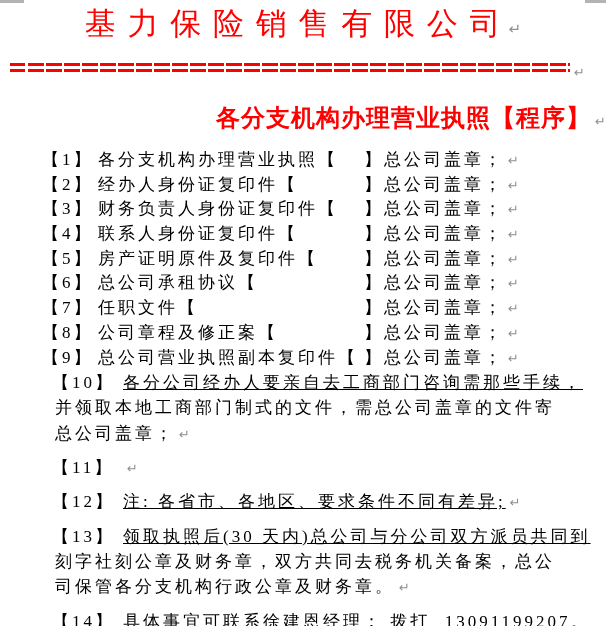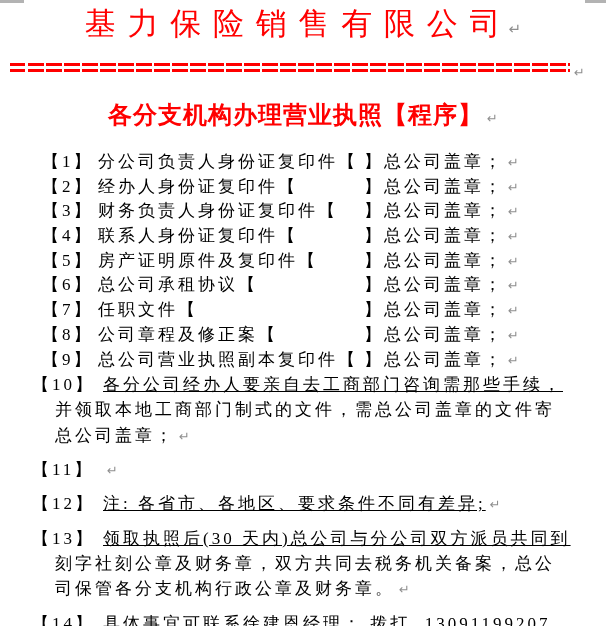--- a/index.html
+++ b/index.html
@@ -45,26 +45,26 @@
     color:#ee0000;
     font-family:"DejaVu Sans Mono","Liberation Mono",monospace;
     font-size:30px;
     line-height:13px;
     letter-spacing:0;
     white-space:pre;
   }
   .divider-row .pmark { line-height:13px; }
 
   .doc-title {
-    margin-top:22px;
-    text-align:center;
+    margin-top:30px;
+    text-align:right;
     color:#ff0000;
     font-weight:bold;
     font-size:24px;
-    line-height:40px;
+    line-height:30px;
     letter-spacing:1px;
     white-space:pre;
   }
 
   .list { margin-top:11px; font-size:17px; letter-spacing:3px; }
 
   .row {
     display:flex;
     align-items:baseline;
     padding:0 87px 0 42px;
@@ -75,42 +75,42 @@
   .row .num   { flex:none; width:56px; }
   .row .left  { flex:none; }
   .row .fill  { flex:1 1 auto; }
   .row .right { flex:none; }
   .row .pmark { flex:none; }
 
   .para { margin-top:0; }
   .list .para:first-of-type { margin-top:9px; }
   .para + .para { margin-top:8px; }
   .para .line { padding-left:55px; line-height:25.3px; white-space:pre; }
-  .para .line.first { padding-left:32px; display:flex; align-items:baseline; }
+  .para .line.first { padding-left:52px; display:flex; align-items:baseline; }
   .para .line.first .num { flex:none; width:71px; }
   .para .line.first .txt { flex:none;text-decoration:underline; }
 </style>
 </head>
 <body>
 
 <div class="page">
   <div class="corner-bar left"></div>
   <div class="corner-bar right"></div>
 
   <div class="company"><span>基 力 保 险 销 售 有 限 公 司</span><span class="pmark">↵</span></div>
 
   <div class="divider-row">
       <span class="divider-bar" style="color: transparent; display: inline-block; width: 560px; height: 13px; background: repeating-linear-gradient(90deg, rgb(255, 0, 0) 0px, rgb(255, 0, 0) 15.5px, rgb(255, 255, 255) 15.5px, rgb(255, 255, 255) 18px) 0px 3px / 100% 3px no-repeat, repeating-linear-gradient(90deg, rgb(255, 0, 0) 0px, rgb(255, 0, 0) 15.5px, rgb(255, 255, 255) 15.5px, rgb(255, 255, 255) 18px) 0px 9px / 100% 3px no-repeat;">===============================</span>
       <span class="pmark">↵</span>
     </div>
 
   <div class="doc-title"><span>各分支机构办理营业执照【程序】</span><span class="pmark">↵</span></div>
 
   <div class="list">
-      <div class="row"><span class="num">【1】</span><span class="left">分公司负责人身份证复印件【</span><span class="fill"></span><span class="right">】总公司盖章；</span><span class="pmark">↵</span></div>
+      <div class="row"><span class="num">【1】</span><span class="left">各分支机构办理营业执照【</span><span class="fill"></span><span class="right">】总公司盖章；</span><span class="pmark">↵</span></div>
       <div class="row"><span class="num">【2】</span><span class="left">经办人身份证复印件【</span><span class="fill"></span><span class="right">】总公司盖章；</span><span class="pmark">↵</span></div>
       <div class="row"><span class="num">【3】</span><span class="left">财务负责人身份证复印件【</span><span class="fill"></span><span class="right">】总公司盖章；</span><span class="pmark">↵</span></div>
       <div class="row"><span class="num">【4】</span><span class="left">联系人身份证复印件【</span><span class="fill"></span><span class="right">】总公司盖章；</span><span class="pmark">↵</span></div>
       <div class="row"><span class="num">【5】</span><span class="left">房产证明原件及复印件【</span><span class="fill"></span><span class="right">】总公司盖章；</span><span class="pmark">↵</span></div>
       <div class="row"><span class="num">【6】</span><span class="left">总公司承租协议【</span><span class="fill"></span><span class="right">】总公司盖章；</span><span class="pmark">↵</span></div>
       <div class="row"><span class="num">【7】</span><span class="left">任职文件【</span><span class="fill"></span><span class="right">】总公司盖章；</span><span class="pmark">↵</span></div>
       <div class="row"><span class="num">【8】</span><span class="left">公司章程及修正案【</span><span class="fill"></span><span class="right">】总公司盖章；</span><span class="pmark">↵</span></div>
       <div class="row"><span class="num">【9】</span><span class="left">总公司营业执照副本复印件【</span><span class="fill"></span><span class="right">】总公司盖章；</span><span class="pmark">↵</span></div>
       <div class="para">
         <div class="line first"><span class="num">【10】</span><span class="txt">各分公司经办人要亲自去工商部门咨询需那些手续，</span></div>

